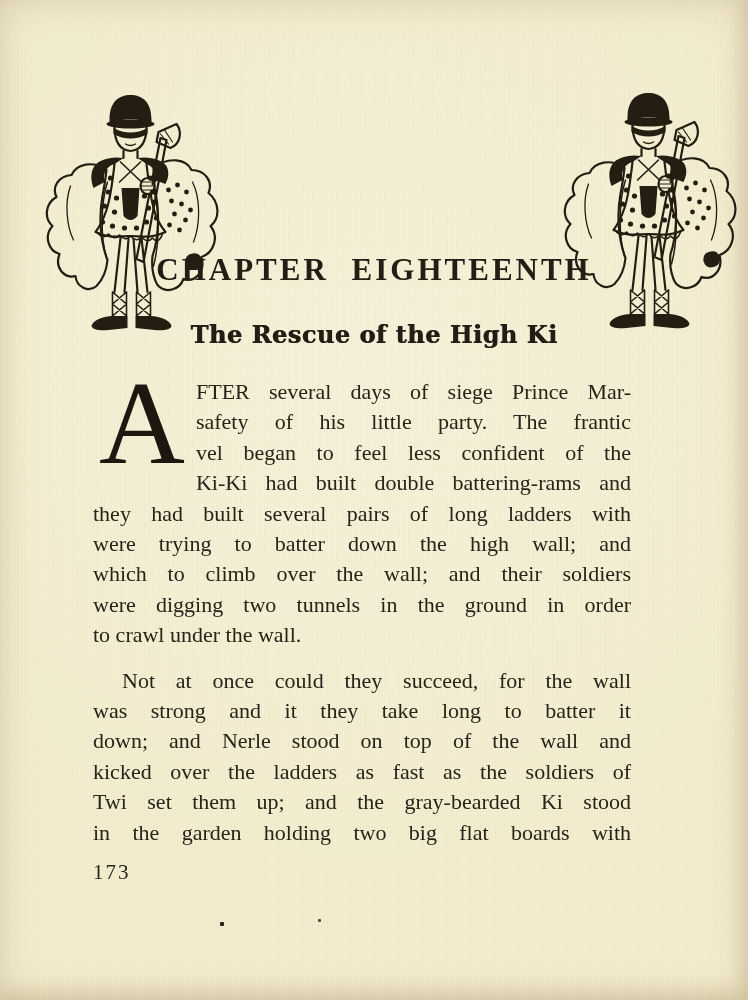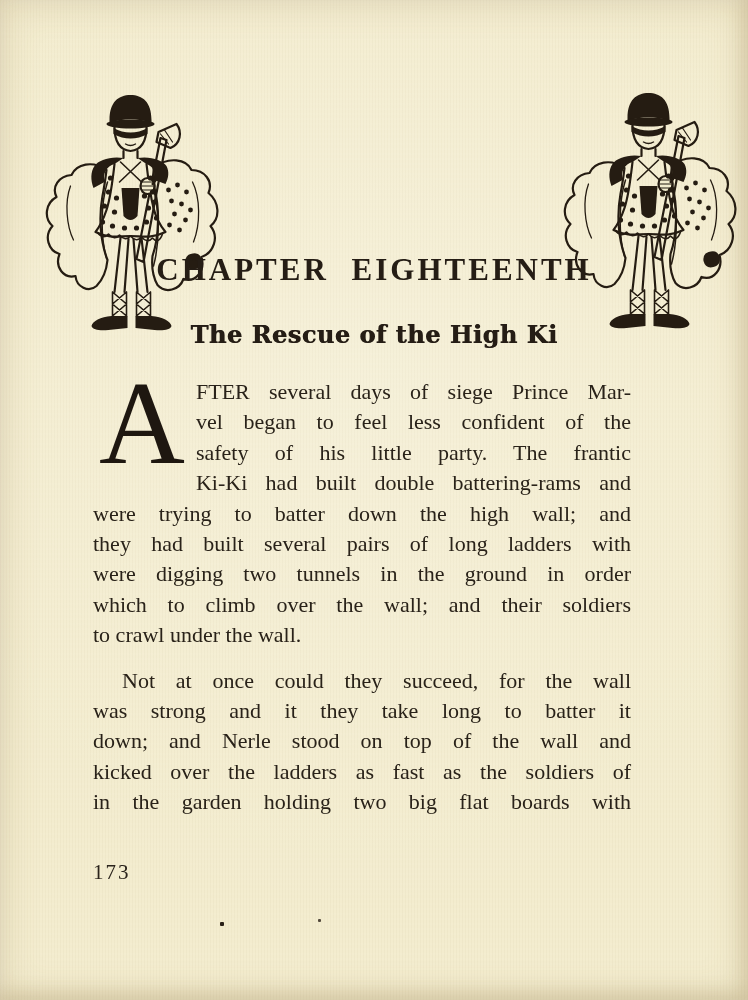--- a/index.html
+++ b/index.html
@@ -174,36 +174,37 @@
     </svg>
 
   <div class="chapter-heading">CHAPTER EIGHTEENTH</div>
   <div class="chapter-subtitle">The Rescue of the High Ki</div>
 
   <div class="body-text">
     <div class="para para1">
       <span class="dropcap">A</span>
       <div>
           <div class="line">FTER several days of siege Prince Mar-</div>
+          <div class="line">safety of his little party.  The frantic</div>
           <div class="line">vel began to feel less confident of the</div>
-          <div class="line">safety of his little party.  The frantic</div>
           <div class="line">Ki-Ki had built double battering-rams and</div>
+          <div class="line">they had built several pairs of long ladders with</div>
           <div class="line">were trying to batter down the high wall; and</div>
-          <div class="line">they had built several pairs of long ladders with</div>
+          <div class="line">which to climb over the wall; and their soldiers</div>
           <div class="line">were digging two tunnels in the ground in order</div>
-          <div class="line">which to climb over the wall; and their soldiers</div>
           <div class="line">to crawl under the wall.</div>
         </div>
     </div>
     <div class="para para2">
       <div>
           <div class="line">Not at once could they succeed, for the wall</div>
           <div class="line">was strong and it they take long to batter it</div>
           <div class="line">down; and Nerle stood on top of the wall and</div>
           <div class="line">kicked over the ladders as fast as the soldiers of</div>
+          <div class="line">Twi set them up; and the gray-bearded Ki stood</div>
           <div class="line">in the garden holding two big flat boards with</div>
         </div>
     </div>
   </div>
 
   <div class="page-number">173</div>
 
   <div class="ink-speck speck-1"></div>
   <div class="ink-speck speck-2"></div>
 </div>

